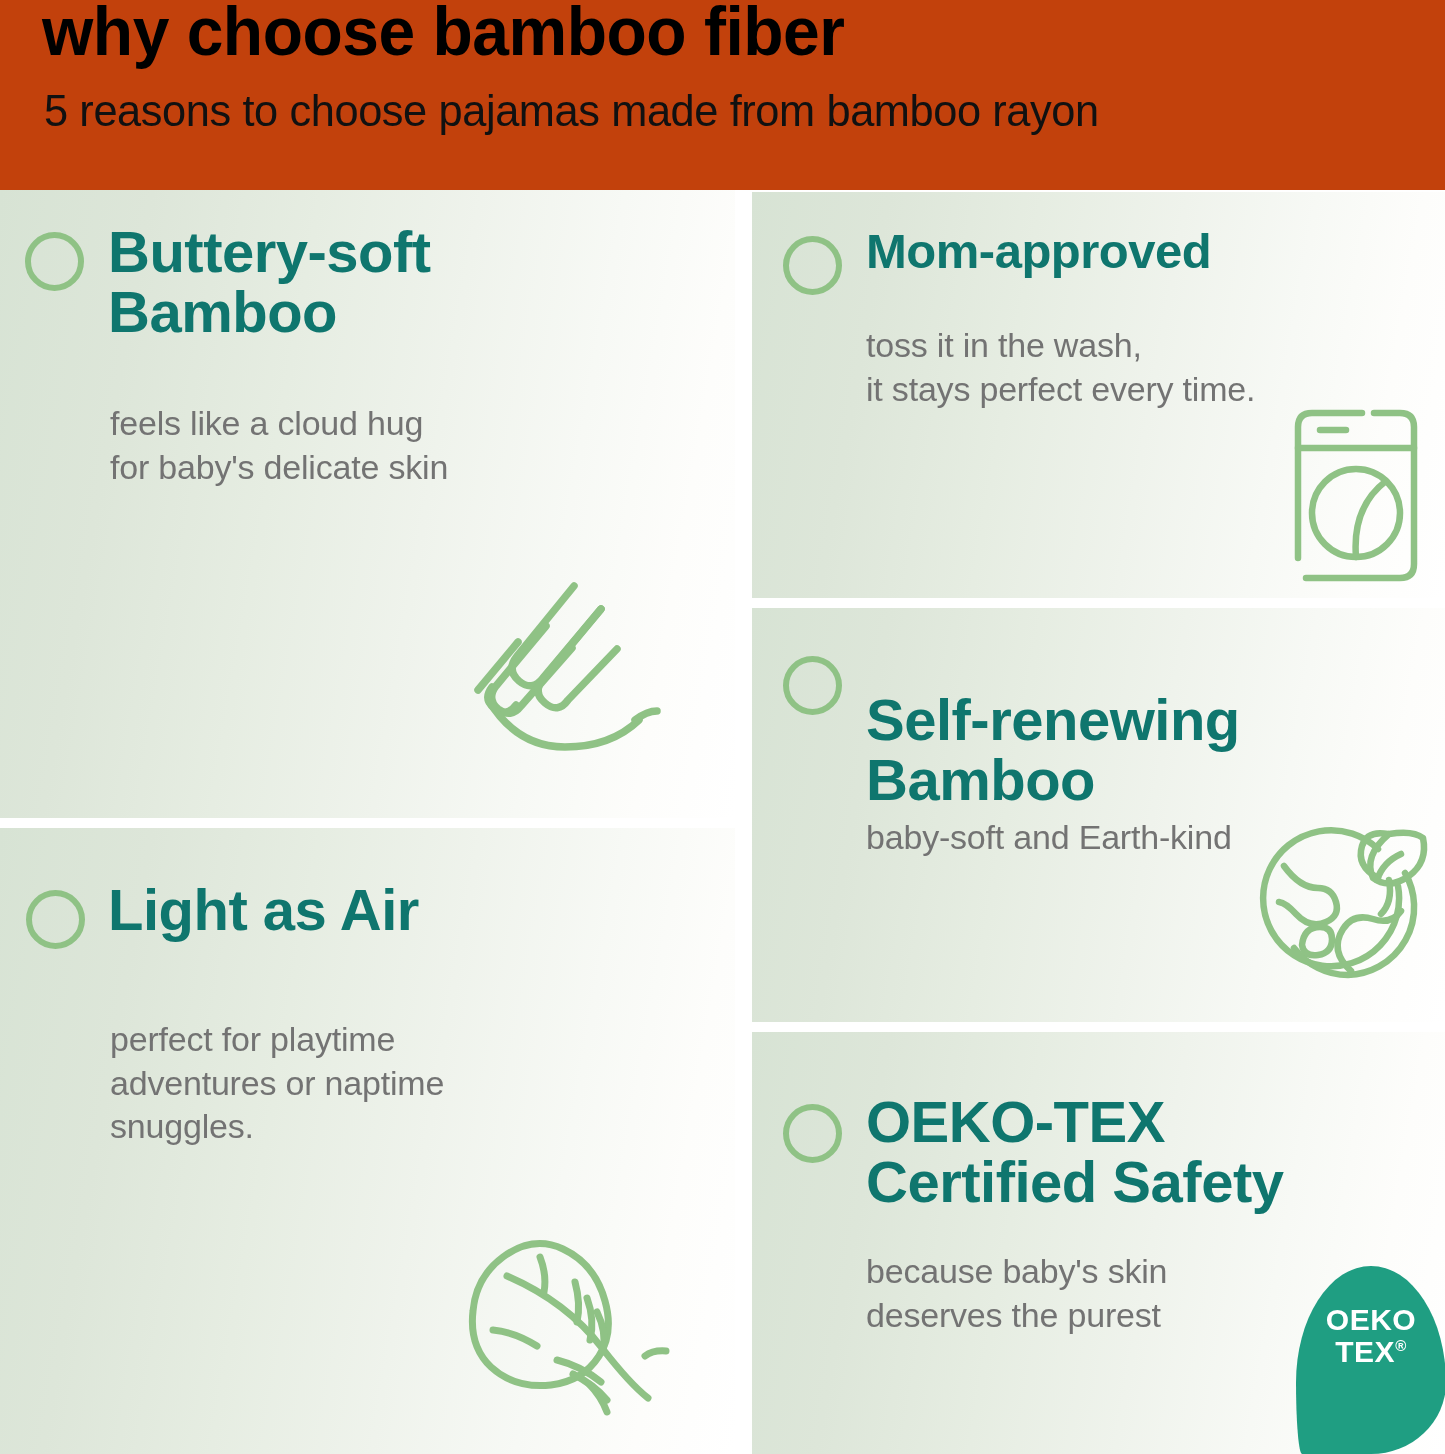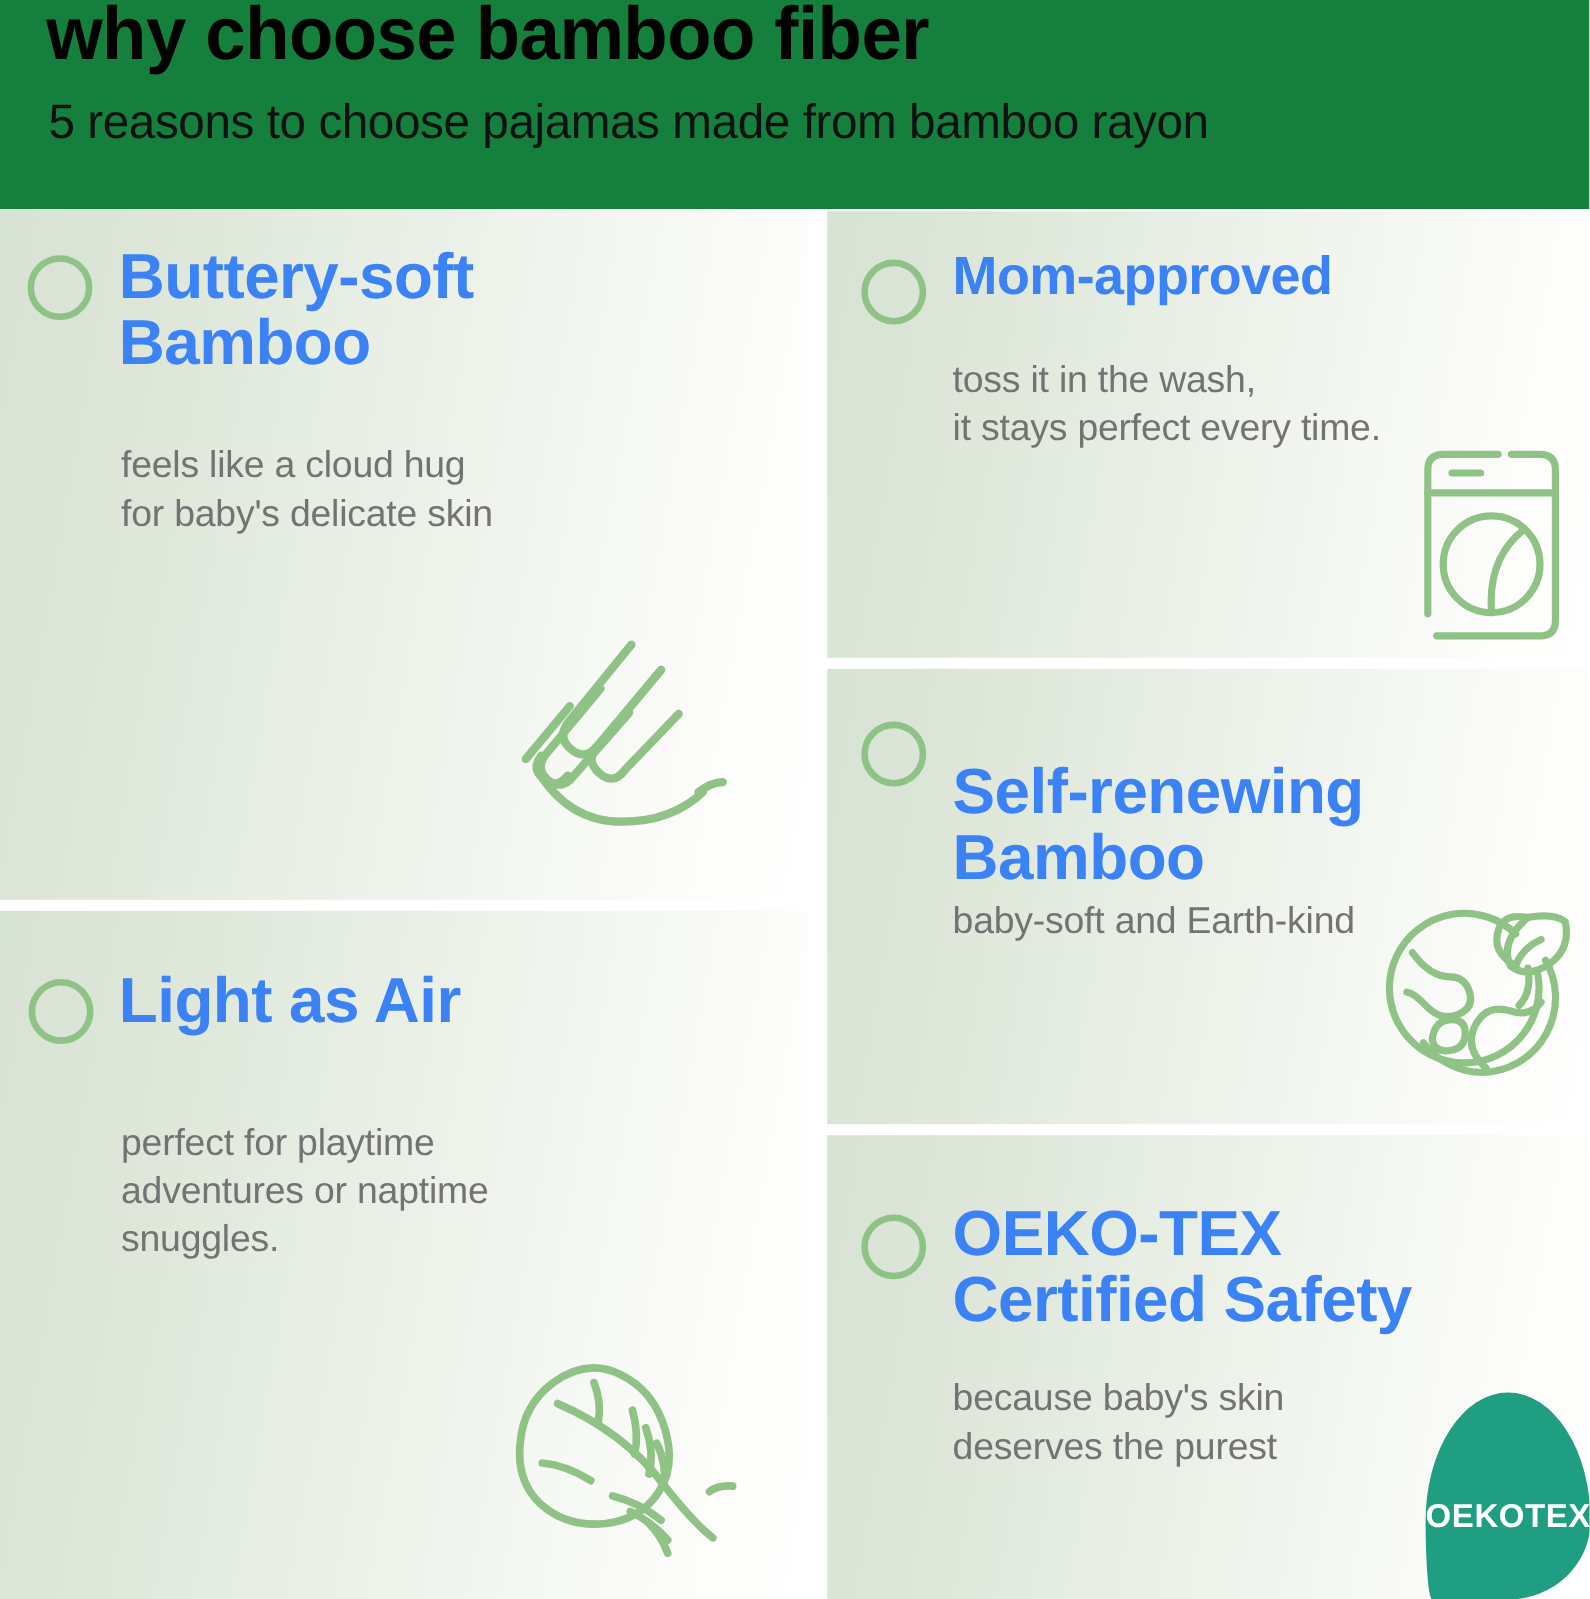--- a/index.html
+++ b/index.html
@@ -6,21 +6,21 @@
   html,body { background:#ffffff; }
   body {
     width:1445px; height:1454px;
     font-family:"Liberation Sans", sans-serif;
     position:relative;
     overflow:hidden;
     -webkit-font-smoothing:antialiased;
   }
 
   
-  #header { position:absolute; left:0; top:0; width:1445px; height:190px; background:#15803d; }
+  #header { position:absolute; left:0; top:0; width:1445px; height:190px; background:#c2410c; }
   #title {
     position:absolute; left:42px; top:-4px;
     font-size:68px; font-weight:700; color:#000;
     letter-spacing:-0.5px; line-height:1.05;
     transform:scaleX(0.97); transform-origin:left top;
     white-space:nowrap;
   }
   #subtitle {
     position:absolute; left:44px; top:86px;
     font-size:44px; font-weight:400; color:#111;
@@ -37,21 +37,21 @@
   }
 
   .bullet {
     position:absolute;
     border-radius:50%;
     border:6px solid #8fc285;
     background:transparent;
   }
   .heading {
     position:absolute;
-    font-weight:700; color:#3b82f6;
+    font-weight:700; color:#0f766e;
     letter-spacing:-0.5px;
     line-height:1.03;
     white-space:pre-line;
   }
   .sub {
     position:absolute;
     font-weight:400; color:#737373;
     letter-spacing:-0.2px;
     line-height:1.28;
     white-space:pre-line;
@@ -66,21 +66,21 @@
   #card-renew       { left:752px; top:608px;  width:693px;  height:414px; }
   #card-oeko        { left:752px; top:1032px; width:693px;  height:422px; }
 
   
   .oeko-badge {
     width:150px; height:188px;
     background:#1f9e82;
     border-radius:50% 50% 50% 6px / 62% 62% 38% 38%;
     transform:rotate(0deg);
     position:relative;
-    display:flex; 
+    display:flex; flex-direction:column;
     align-items:center; justify-content:flex-start;
     padding-top:38px;
   }
   .oeko-badge .l1, .oeko-badge .l2 {
     color:#fff; font-weight:700; letter-spacing:0.5px; line-height:1.06;
   }
   .oeko-badge .l1 { font-size:30px; }
   .oeko-badge .l2 { font-size:30px; }
   .oeko-badge .l2 sup { font-size:15px; vertical-align:super; }
 </style>

